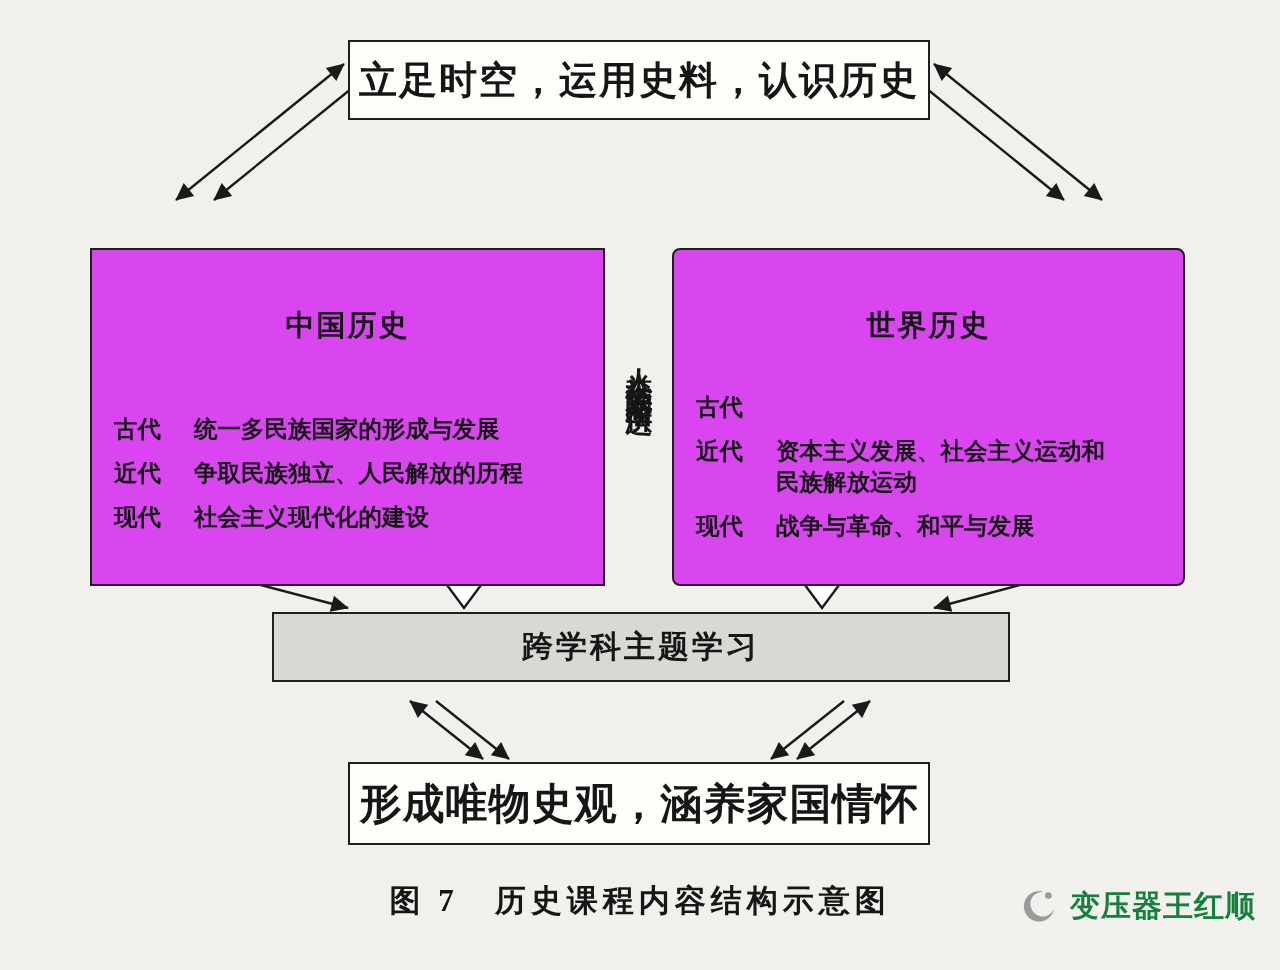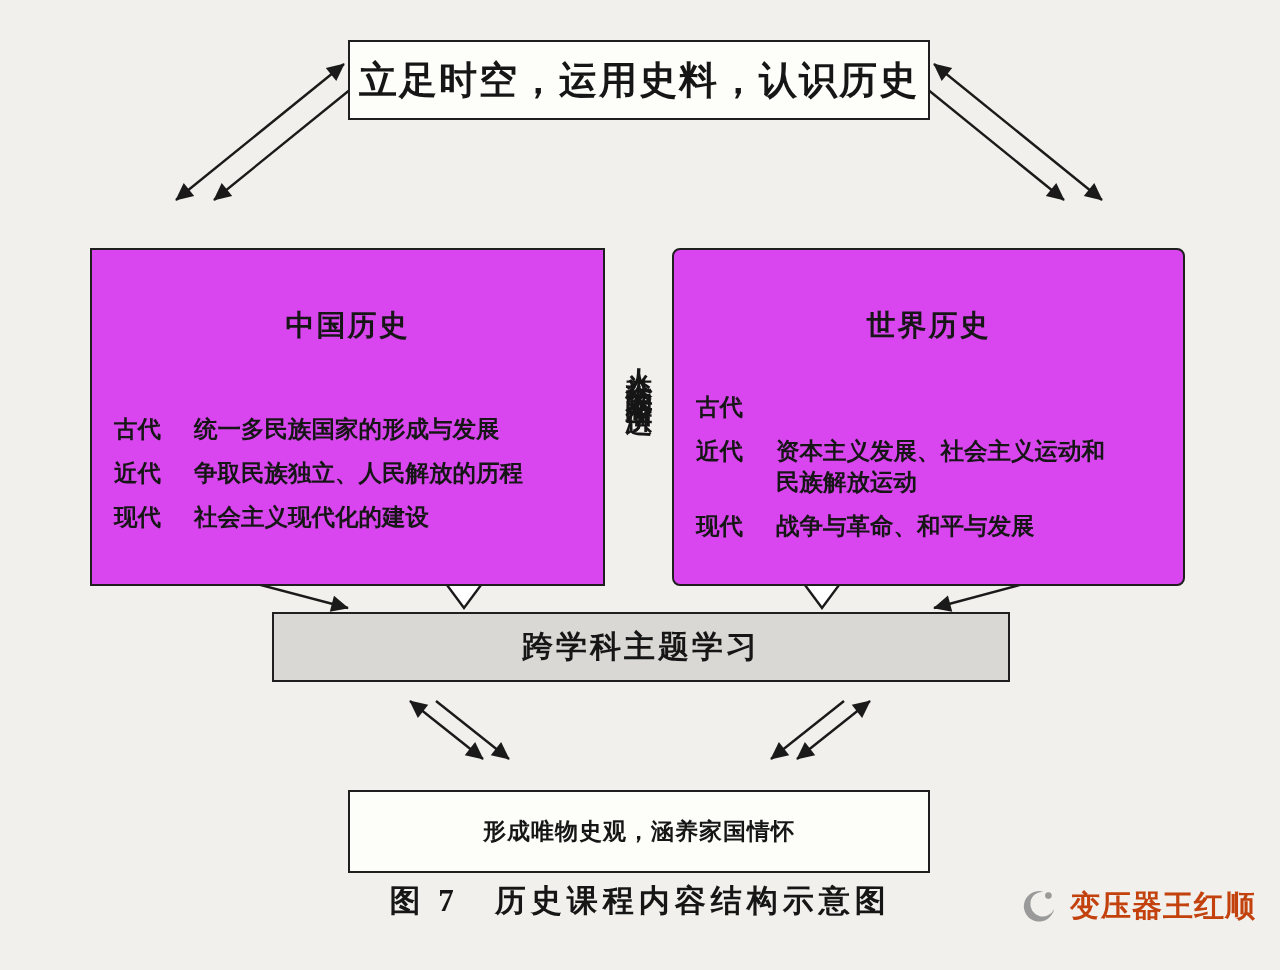--- a/index.html
+++ b/index.html
@@ -21,21 +21,21 @@
     align-items: center;
     justify-content: center;
     font-weight: bold;
     text-align: center;
   }
   .white-box { background: #fdfdfa; }
   .gray-box  { background: #d9d8d5; }
 
   #topBox    { left: 348px; top: 40px;  width: 582px; height: 80px; font-size: 38px; letter-spacing: 2px; font-family: Liberation Serif, serif; }
   #crossBox  { left: 272px; top: 612px; width: 738px; height: 70px; font-size: 31px; letter-spacing: 3px; }
-  #bottomBox { left: 348px; top: 762px; width: 582px; height: 83px; font-size: 23px; letter-spacing: 1px; margin-top: 28px; }
+  #bottomBox { left: 348px; top: 762px; width: 582px; height: 83px; font-size: 42px; letter-spacing: 1px; }
 
   .panel {
     position: absolute;
     top: 200px;
     height: 338px;
     background: #d946ef;
     border: 2px solid #1f1f1f;
     margin-top: 48px;
   }
   #chinaPanel { left: 90px;  width: 515px; }
@@ -95,21 +95,21 @@
     font-size: 31px;
     letter-spacing: 5px;
   }
 
   #watermark {
     position: absolute;
     right: 24px; top: 886px;
     display: flex;
     align-items: center;
     gap: 13px;
-    color: #c2410c;
+    color: #15803d;
     font-size: 30px;
     font-weight: bold;
     letter-spacing: 1px;
   }
 </style>
 </head>
 <body>
 
 <div class="stage">
 

